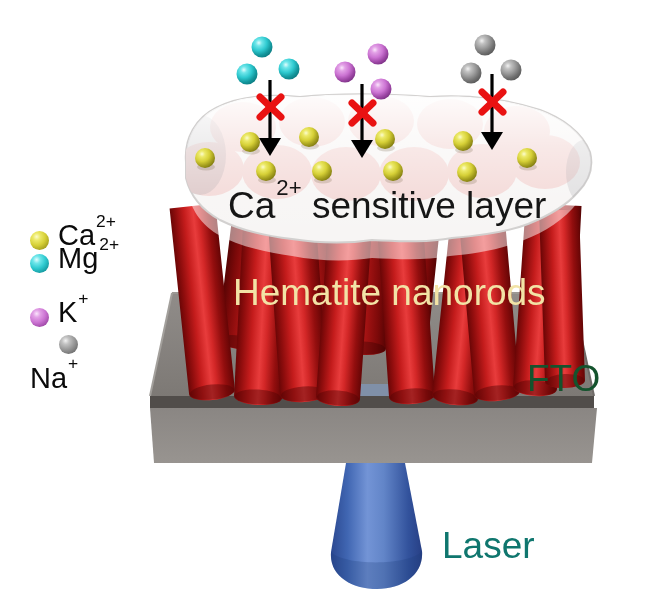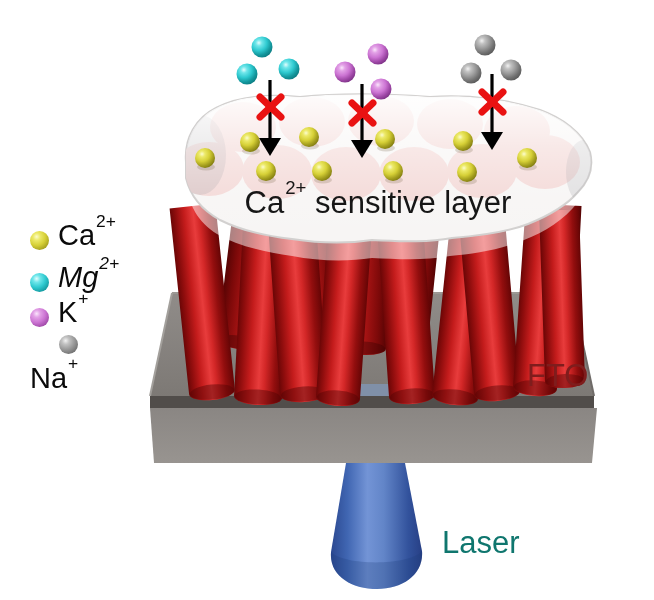--- a/index.html
+++ b/index.html
@@ -1,26 +1,26 @@
 <!DOCTYPE html>
 <html><head>
 <meta charset="utf-8">
 <style>
   html,body{margin:0;padding:0;background:#ffffff;}
   .stage{
     position:relative;width:654px;height:600px;overflow:hidden;
     background:#ffffff;font-family:"Liberation Sans",sans-serif;
   }
   .stage svg{position:absolute;left:0;top:0;}
-  .lbl{position:absolute;color:#0c0c0c;font-size:31px;line-height:1.05;white-space:nowrap;}
+  .lbl{position:absolute;color:#0c0c0c;font-size:37px;line-height:1.05;white-space:nowrap;}
   .lbl sup{font-size:60%;position:relative;top:-0.45em;margin-left:1px;}
   .lbl-center{text-align:center;}
   .lbl-layer{left:228px;top:186px;width:300px;color:#161616;}
   .lbl-rods{left:233px;top:274px;width:304px;color:#f2e3a6;}
-  .lbl-fto{left:527px;top:360px;color:#7f1d1d;}
+  .lbl-fto{left:527px;top:360px;color:#14532d;}
   .lbl-laser{left:442px;top:527px;color:#0f766e;}
   .leg-row{position:absolute;left:30px;height:30px;display:flex;align-items:flex-end;gap:9px;}
   .leg-row .lbl-text{font-size:29px;color:#0a0a0a;line-height:1;}
   .leg-row .lbl-text sup{font-size:60%;position:relative;top:-0.45em;margin-left:1px;}
   .dot{width:19px;height:19px;border-radius:50%;flex:0 0 auto;}
   .dot-ca{background:radial-gradient(circle at 35% 30%, #fcfccc 0%, #ece968 20%, #d6d037 48%, #a49e1e 78%, #7f7a10 100%);}
   .dot-mg{background:radial-gradient(circle at 35% 30%, #e2fdfd 0%, #6fe6ea 20%, #2fcad0 48%, #14989e 78%, #0c7b81 100%);}
   .dot-k {background:radial-gradient(circle at 35% 30%, #fbe6fc 0%, #e2a0e6 20%, #cc74d3 48%, #9f48a7 78%, #7c3185 100%);}
   .dot-na{background:radial-gradient(circle at 35% 30%, #f2f2f2 0%, #c2c2c2 20%, #9a9a9a 48%, #717171 78%, #585858 100%);}
 </style>
@@ -288,31 +288,32 @@
       <circle cx="471" cy="73" r="10.5" fill="url(#sphG)"></circle>
       <circle cx="511" cy="70" r="10.5" fill="url(#sphG)"></circle>
     </g>
   </svg>
 
   <div>
     <div class="leg-row" style="top:220px;">
       <span class="dot dot-ca"></span>
       <span class="lbl-text"><span>Ca</span><sup>2+</sup></span>
     </div>
-    <div class="leg-row" style="top:262px;font-style:italic;">
+    <div class="leg-row" style="top:243px;">
       <span class="dot dot-mg"></span>
       <span class="lbl-text"><span>Mg</span><sup>2+</sup></span>
     </div>
     <div class="leg-row" style="top:297px;">
       <span class="dot dot-k"></span>
       <span class="lbl-text"><span>K</span><sup>+</sup></span>
     </div>
     <div class="leg-row" style="top:335px;flex-direction:column;">
       <span class="dot dot-na"></span>
       <span class="lbl-text"><span>Na</span><sup>+</sup></span>
     </div>
   </div>
 
   <div class="lbl lbl-center lbl-layer"><span>Ca</span><sup>2+</sup><span> sensitive layer</span></div>
+  <div class="lbl lbl-center lbl-rods">Hematite nanorods</div>
   <div class="lbl lbl-fto">FTO</div>
   <div class="lbl lbl-laser">Laser</div>
 
 </div>
 
 </body></html>

